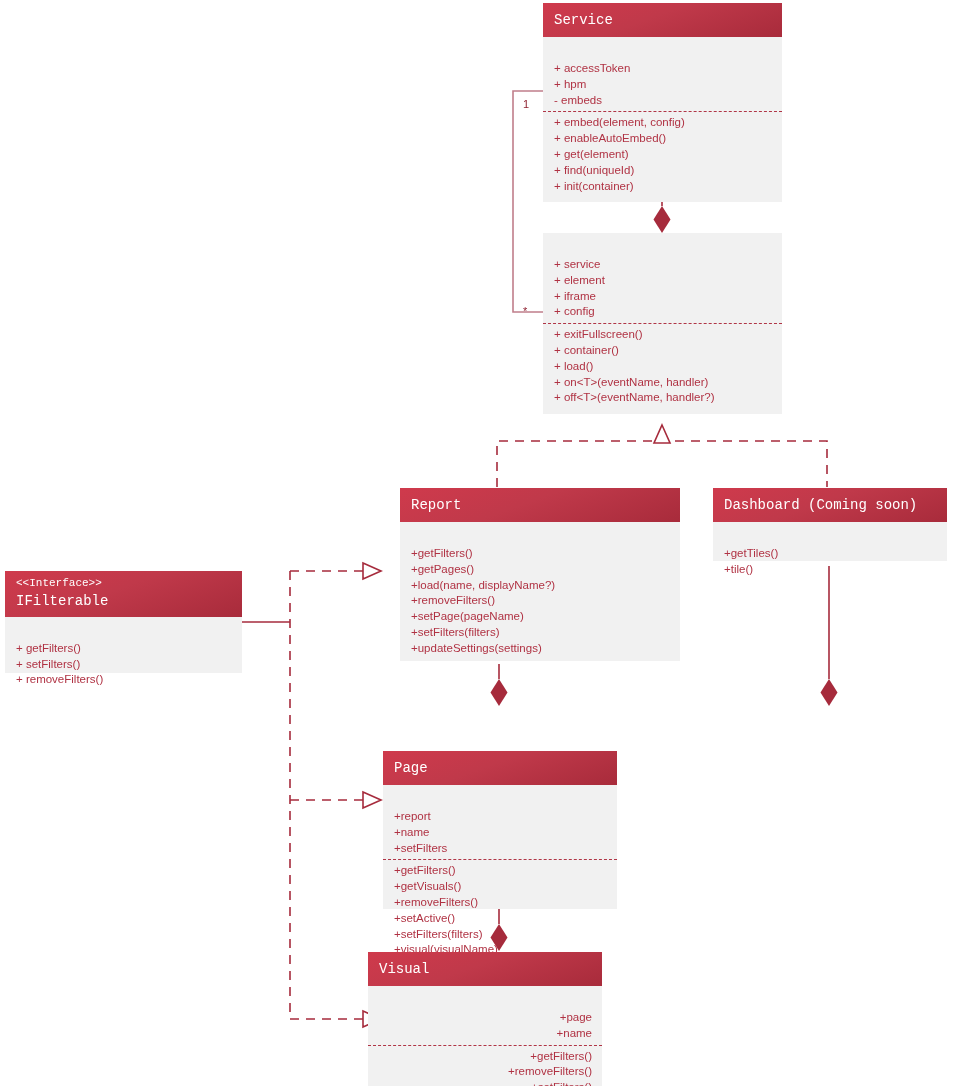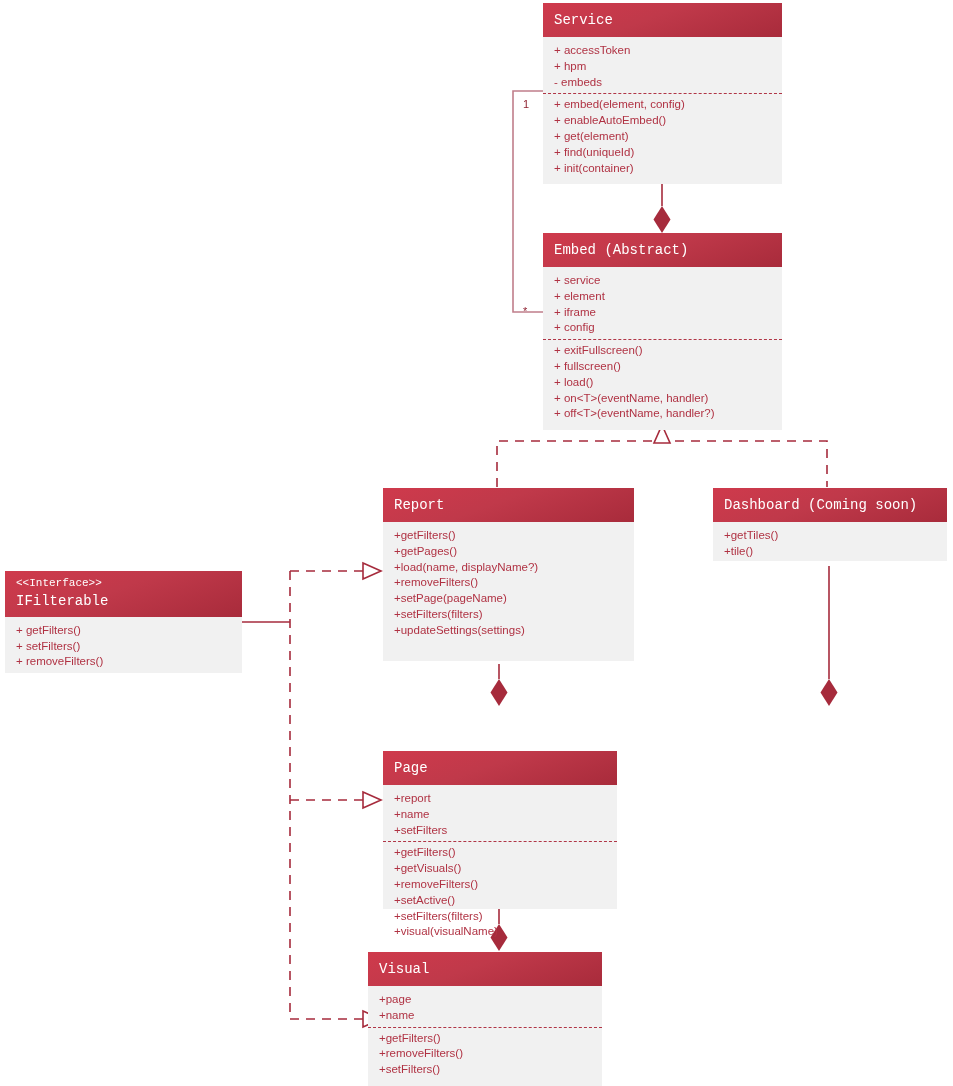--- a/index.html
+++ b/index.html
@@ -28,21 +28,21 @@
     display:block;
     font-size:11px;
     font-weight:normal;
     line-height:1.25;
     margin-bottom:2px;
   }
   .uml-header .cname{display:block;}
   .uml-body{
     background:#f1f1f1;
     box-sizing:border-box;
-    padding:6px 10px 8px 11px;
+    padding:24px 10px 8px 11px;
   }
   .uml-body .sep{
     border-top:1px dashed #b03546;
     margin:3px -10px 3px -11px;
     height:0;
     font-size:0;
     line-height:0;
   }
   .member{
     color:#b03243;
@@ -110,38 +110,35 @@
       <div class="sep"></div>
       <div class="member">+ embed(element, config)</div>
       <div class="member">+ enableAutoEmbed()</div>
       <div class="member">+ get(element)</div>
       <div class="member">+ find(uniqueId)</div>
       <div class="member">+ init(container)</div>
     </div>
   </div>
 
   <div class="uml-class" style="left:543px;top:233px;width:239px;">
-    <div class="uml-header">
-      <span class="cname">Embed (Abstract)</span>
-    </div>
     <div class="uml-body">
       <div class="member">+ service</div>
       <div class="member">+ element</div>
       <div class="member">+ iframe</div>
       <div class="member">+ config</div>
       <div class="sep"></div>
       <div class="member">+ exitFullscreen()</div>
-      <div class="member">+ fullscreen()</div>
+      <div class="member">+ container()</div>
       <div class="member">+ load()</div>
       <div class="member">+ on&lt;T&gt;(eventName, handler)</div>
       <div class="member">+ off&lt;T&gt;(eventName, handler?)</div>
     </div>
   </div>
 
-  <div class="uml-class" style="left:383px;top:488px;width:251px;">
+  <div class="uml-class" style="left:400px;top:488px;width:280px;">
     <div class="uml-header">
       <span class="cname">Report</span>
     </div>
     <div class="uml-body" style="height:139px;">
       <div class="member">+getFilters()</div>
       <div class="member">+getPages()</div>
       <div class="member">+load(name, displayName?)</div>
       <div class="member">+removeFilters()</div>
       <div class="member">+setPage(pageName)</div>
       <div class="member">+setFilters(filters)</div>
@@ -187,21 +184,21 @@
       <div class="member">+setFilters(filters)</div>
       <div class="member">+visual(visualName)</div>
     </div>
   </div>
 
 
   <div class="uml-class" style="left:368px;top:952px;width:234px;">
     <div class="uml-header">
       <span class="cname">Visual</span>
     </div>
-    <div class="uml-body" style="height:100px;">
+    <div class="uml-body" style="height:100px;text-align:right;">
       <div class="member">+page</div>
       <div class="member">+name</div>
       <div class="sep"></div>
       <div class="member">+getFilters()</div>
       <div class="member">+removeFilters()</div>
       <div class="member">+setFilters()</div>
     </div>
   </div>
 
 </div>

